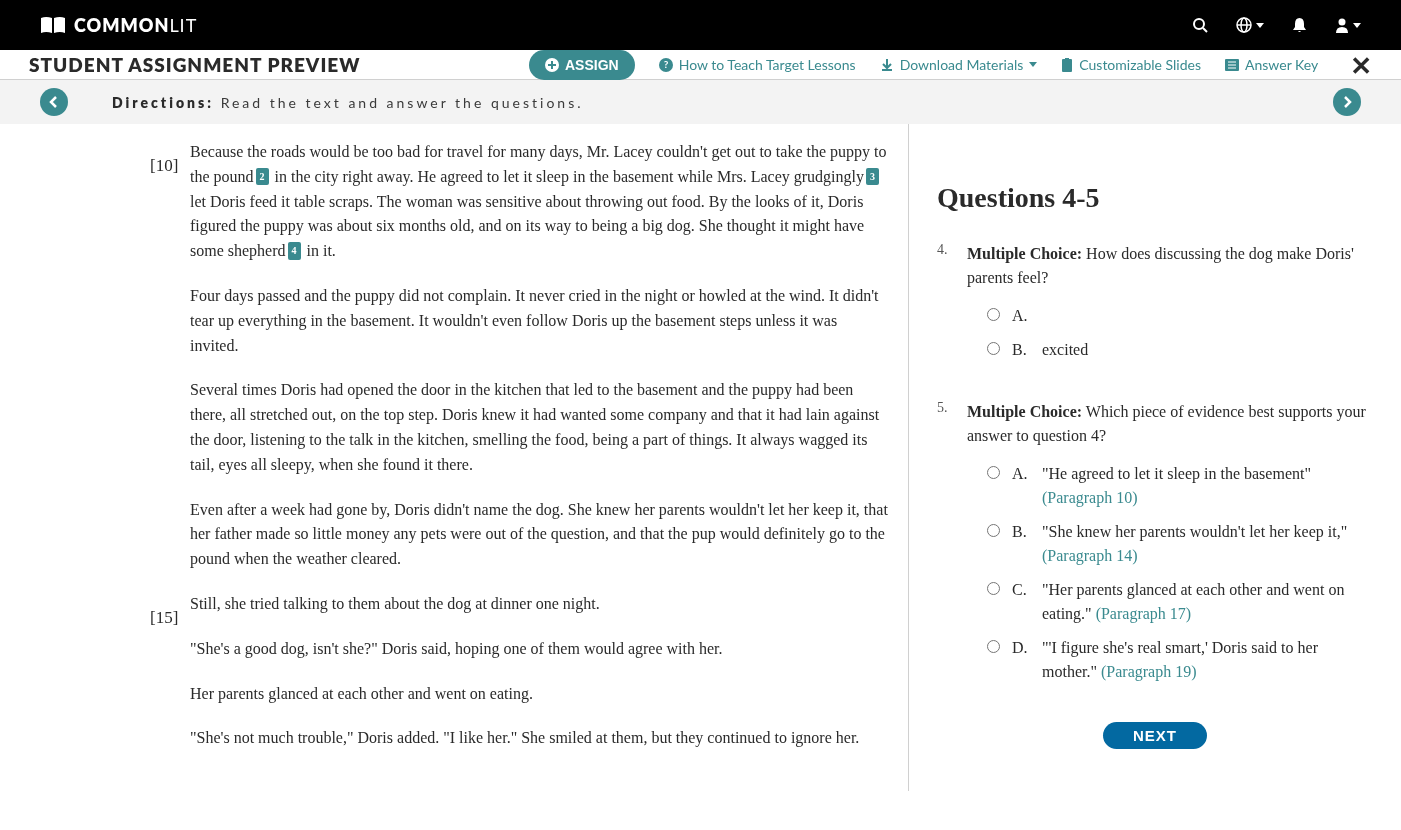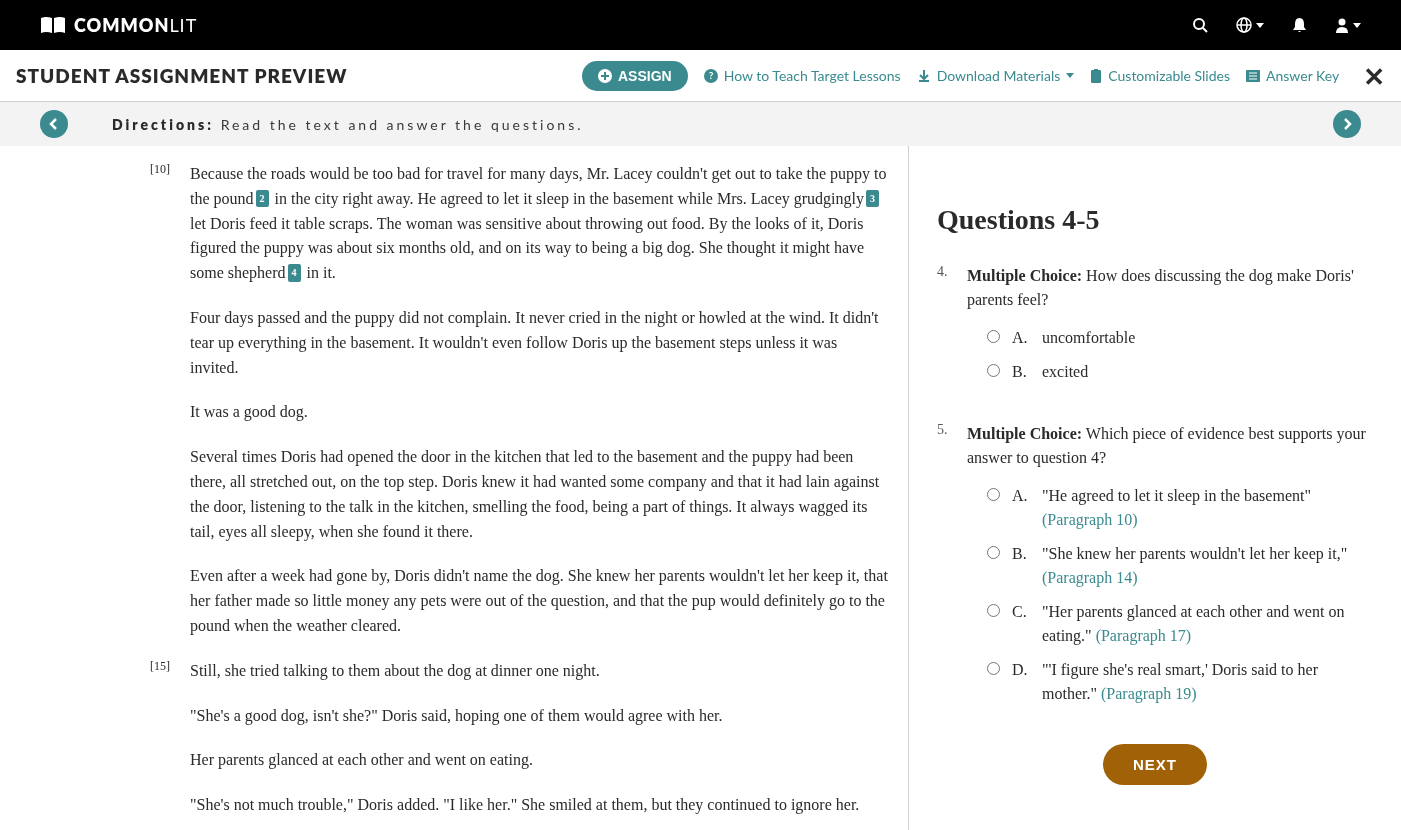--- a/index.html
+++ b/index.html
@@ -8,57 +8,57 @@
   
   .topnav { background: #000; color: #fff; height: 50px; display: flex; align-items: center; justify-content: space-between; padding: 0 40px; }
   .logo { display: flex; align-items: center; gap: 8px; font-size: 18px; letter-spacing: 1px; }
   .logo-icon { width: 26px; height: 18px; }
   .logo-text { font-weight: 400; }
   .logo-text b { font-weight: 800; }
   .topnav-right { display: flex; align-items: center; gap: 28px; }
   .topnav-right .icon-btn { color: #fff; cursor: pointer; display: flex; align-items: center; gap: 4px; }
   
   
-  .secondbar { background: #fff; border-bottom: 1px solid #d0d0d0; display: flex; align-items: center; justify-content: space-between; padding: 10px 16px; height: 52px; }
+  .secondbar { background: #fff; border-bottom: 1px solid #d0d0d0; display: flex; align-items: center; justify-content: space-between; padding: 10px 29px; height: 30px; }
   .page-title { font-size: 19px; font-weight: 800; letter-spacing: 1px; color: #2a2a2a; }
-  .secondbar-right { display: flex; align-items: center; gap: 16px; }
+  .secondbar-right { display: flex; align-items: center; gap: 24px; }
   .assign-btn { background: #3a8a8f; color: #fff; border: none; border-radius: 18px; padding: 7px 16px; font-size: 14px; font-weight: 700; display: flex; align-items: center; gap: 6px; cursor: pointer; }
   .teal-link { color: #3a8a8f; font-size: 14px; display: flex; align-items: center; gap: 6px; cursor: pointer; }
   .close-x { font-size: 26px; font-weight: 700; cursor: pointer; color: #2a2a2a; margin-left: 8px; }
   
   
   .dirbar { background: #f3f3f3; display: flex; align-items: center; padding: 10px 40px; gap: 36px; position: relative; height: 44px; }
   .nav-circle { width: 28px; height: 28px; border-radius: 50%; background: #3a8a8f; color: #fff; display: flex; align-items: center; justify-content: center; cursor: pointer; }
   .nav-circle.right { margin-left: auto; }
   .dirtext { font-size: 14px; letter-spacing: 3px; color: #3a3a3a; }
   .dirtext b { font-weight: 800; letter-spacing: 3px; color: #2a2a2a; margin-left: 8px; }
   
   
   .main { display: flex; }
   .reading { flex: 1; padding: 16px 20px 20px 190px; border-right: 1px solid #d0d0d0; position: relative; }
   .para-wrap { position: relative; margin-bottom: 20px; }
-  .para-num { position: absolute; left: -40px; top: 0; font-size: 12px; font-family: Georgia, serif; color: #2a2a2a; }
+  .para-num { position: absolute; left: -40px; top: 16px; font-size: 17px; font-family: Georgia, serif; color: #2a2a2a; }
   .para { font-family: Georgia, "Times New Roman", serif; font-size: 16px; line-height: 1.55; color: #2a2a2a; }
   .fn { display: inline-block; background: #3a8a8f; color: #fff; font-size: 10px; font-weight: 700; padding: 1px 4px; border-radius: 2px; vertical-align: 2px; margin: 0 2px; }
   
   
   .qpanel { width: 492px; padding: 28px 28px 20px 28px; }
   .qheader { font-family: Georgia, serif; font-size: 28px; font-weight: 700; text-align: left; margin: 30px 0 28px; }
   .question { margin-bottom: 28px; display: flex; gap: 14px; }
   .qnum { font-size: 14px; color: #555; min-width: 16px; font-family: Georgia, serif; }
   .qbody { flex: 1; }
   .qprompt { font-family: Georgia, serif; font-size: 16px; line-height: 1.5; margin-bottom: 14px; }
   .qprompt b { font-weight: 700; }
   .options { list-style: none; padding-left: 20px; }
   .options li { display: flex; align-items: flex-start; gap: 12px; margin-bottom: 10px; font-family: Georgia, serif; font-size: 16px; line-height: 1.5; }
   .options input[type=radio] { margin-top: 4px; }
   .opt-letter { min-width: 18px; }
   .opt-text { flex: 1; }
   .plink { color: #3a8a8f; }
-  .next-btn { display: block; margin: 20px auto 0; background: #a16207; color: #fff; border: none; border-radius: 22px; padding: 12px 30px; font-size: 15px; font-weight: 700; letter-spacing: 1px; cursor: pointer; }
+  .next-btn { display: block; margin: 20px auto 0; background: #0369a1; color: #fff; border: none; border-radius: 22px; padding: 5px 30px; font-size: 15px; font-weight: 700; letter-spacing: 1px; cursor: pointer; }
   
   svg { display: block; }
 </style>
 </head>
 <body>
 
 <div class="topnav">
   <div class="logo">
     <span>
       <svg class="logo-icon" viewBox="0 0 26 18" fill="#fff">
@@ -184,23 +184,20 @@
       <span class="para-num">[10]</span>
       <p class="para">
         <span>Because the roads would be too bad for travel for many days, Mr. Lacey couldn't get out to take the puppy to the pound</span><span class="fn">2</span><span> in the city right away. He agreed to let it sleep in the basement while Mrs. Lacey grudgingly</span><span class="fn">3</span><span> let Doris feed it table scraps. The woman was sensitive about throwing out food. By the looks of it, Doris figured the puppy was about six months old, and on its way to being a big dog. She thought it might have some shepherd</span><span class="fn">4</span><span> in it.</span>
       </p>
     </div>
 
     <div class="para-wrap">
       <p class="para">Four days passed and the puppy did not complain. It never cried in the night or howled at the wind. It didn't tear up everything in the basement. It wouldn't even follow Doris up the basement steps unless it was invited.</p>
     </div>
 
-    <div class="para-wrap">
-      <p class="para">It was a good dog.</p>
-    </div>
 
     <div class="para-wrap">
       <p class="para">Several times Doris had opened the door in the kitchen that led to the basement and the puppy had been there, all stretched out, on the top step. Doris knew it had wanted some company and that it had lain against the door, listening to the talk in the kitchen, smelling the food, being a part of things. It always wagged its tail, eyes all sleepy, when she found it there.</p>
     </div>
 
     <div class="para-wrap">
       <p class="para">Even after a week had gone by, Doris didn't name the dog. She knew her parents wouldn't let her keep it, that her father made so little money any pets were out of the question, and that the pup would definitely go to the pound when the weather cleared.</p>
     </div>
 
     <div class="para-wrap">
@@ -226,21 +223,20 @@
     <h2 class="qheader">Questions 4-5</h2>
 
     <div class="question">
       <div class="qnum">4.</div>
       <div class="qbody">
         <p class="qprompt"><b>Multiple Choice:</b><span> How does discussing the dog make Doris' parents feel?</span></p>
         <ul class="options">
           <li>
               <input type="radio" name="q4" style="">
               <span class="opt-letter">A.</span>
-              <span class="opt-text">uncomfortable</span>
             </li>
           <li>
               <input type="radio" name="q4" style="">
               <span class="opt-letter">B.</span>
               <span class="opt-text">excited</span>
             </li>
         </ul>
       </div>
     </div>
 

